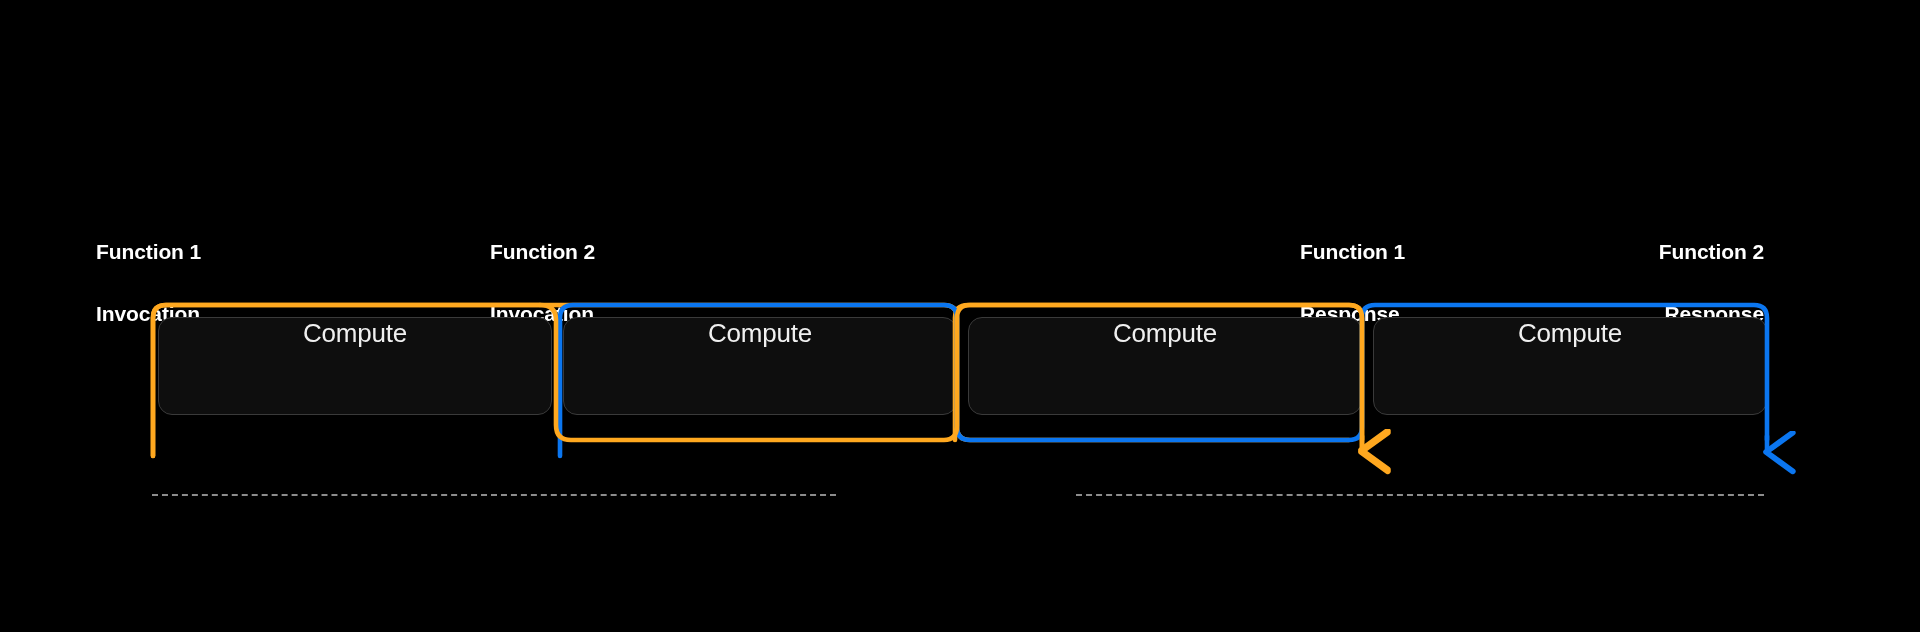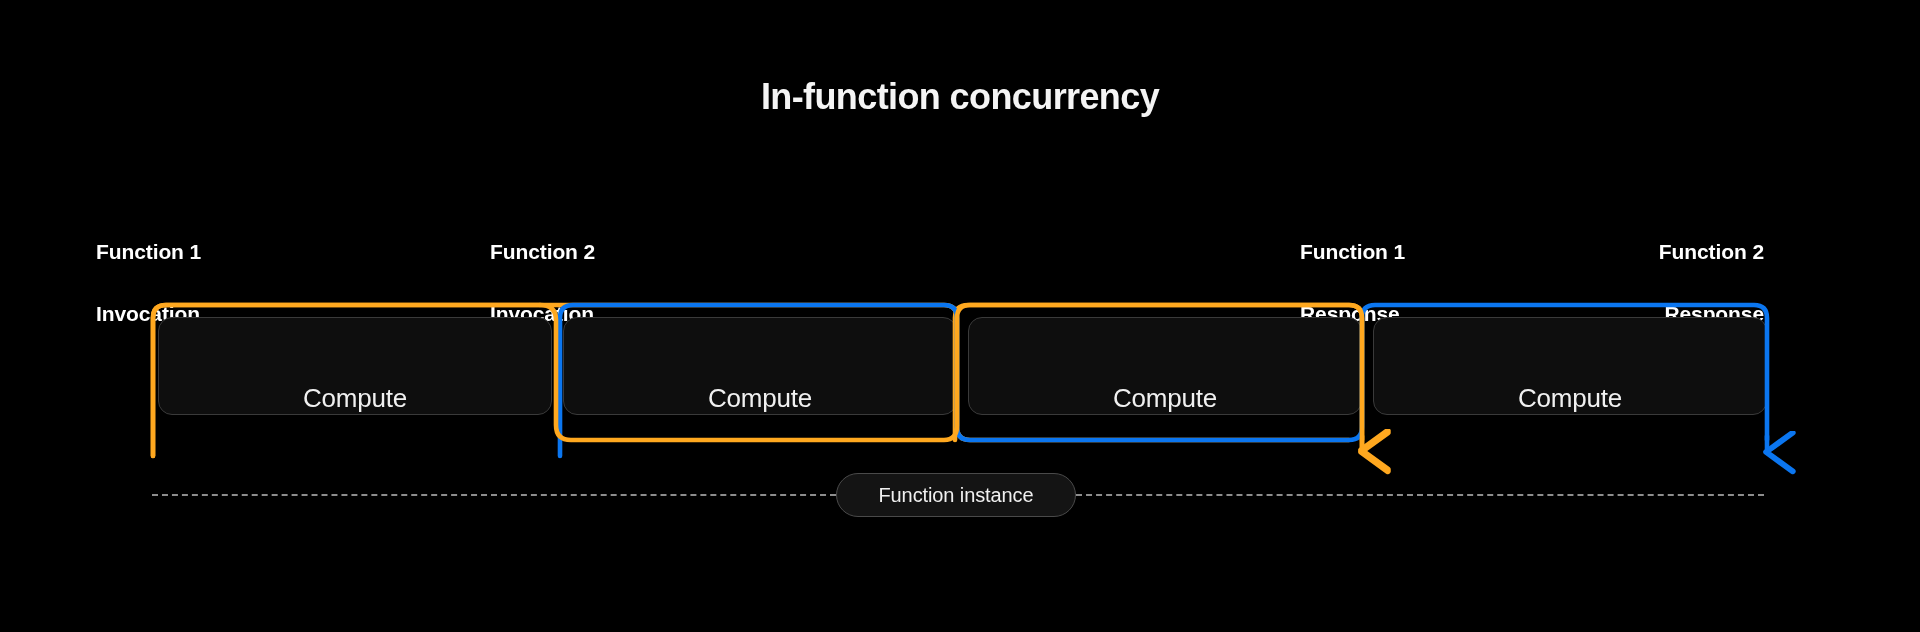--- a/index.html
+++ b/index.html
@@ -52,21 +52,21 @@
   
   .compute-box {
     position: absolute;
     top: 317px;
     height: 98px;
     box-sizing: border-box;
     background: #0e0e0e;
     border: 1px solid #3a3a3a;
     border-radius: 14px;
     display: flex;
-    align-items: flex-end;
+    align-items: flex-start;
     justify-content: center;
   }
   .compute-label {
     font-size: 26px;
     font-weight: 400;
     color: #f0f0f0;
     letter-spacing: -0.2px;
   }
 
   
@@ -101,21 +101,20 @@
     font-size: 20px;
     color: #f0f0f0;
     letter-spacing: -0.1px;
   }
 </style>
 </head>
 <body>
 
 <div id="stage">
 
-  <div class="title">In-function concurrency</div>
 
   <div class="evt-label" style="left:96px; top:205px;">
     <div>Function 1</div>
     <div>Invocation</div>
   </div>
 
   <div class="evt-label" style="left:490px; top:205px;">
     <div>Function 2</div>
     <div>Invocation</div>
   </div>
@@ -171,17 +170,14 @@
       <path d="M153,456 L153,318 Q153,305 166,305 L540,305" fill="none" stroke="#FFA81F" stroke-width="4.6" stroke-linecap="round" stroke-linejoin="round"></path>
       <path d="M540,305 Q556,305 556,320 L556,425 Q556,440 571,440 L944,440
                Q957,440 957,426 L957,318 Q957,305 970,305 L1349,305
                Q1362,305 1362,318 L1362,450" fill="none" stroke="#FFA81F" stroke-width="4.6" stroke-linecap="round" stroke-linejoin="round" marker-end="url(#arrow-orange)"></path>
     </g>
   </svg>
 
   <div class="dash-line" style="left:152px; width:684px;"></div>
   <div class="dash-line" style="left:1076px; width:688px;"></div>
 
-  <div class="instance-pill">
-    <span>Function instance</span>
-  </div>
 
 </div>
 
 </body></html>

